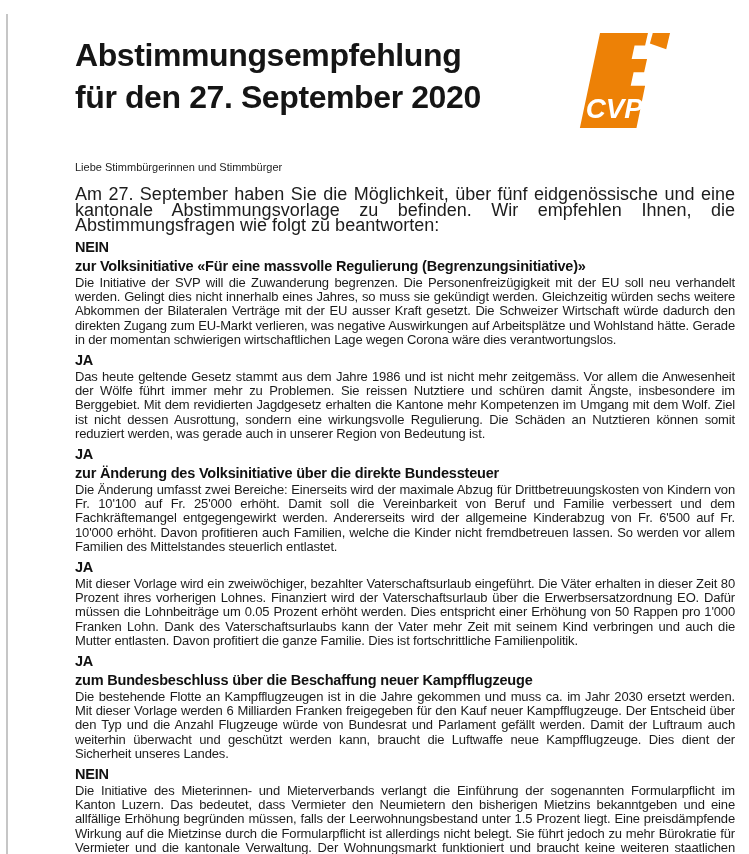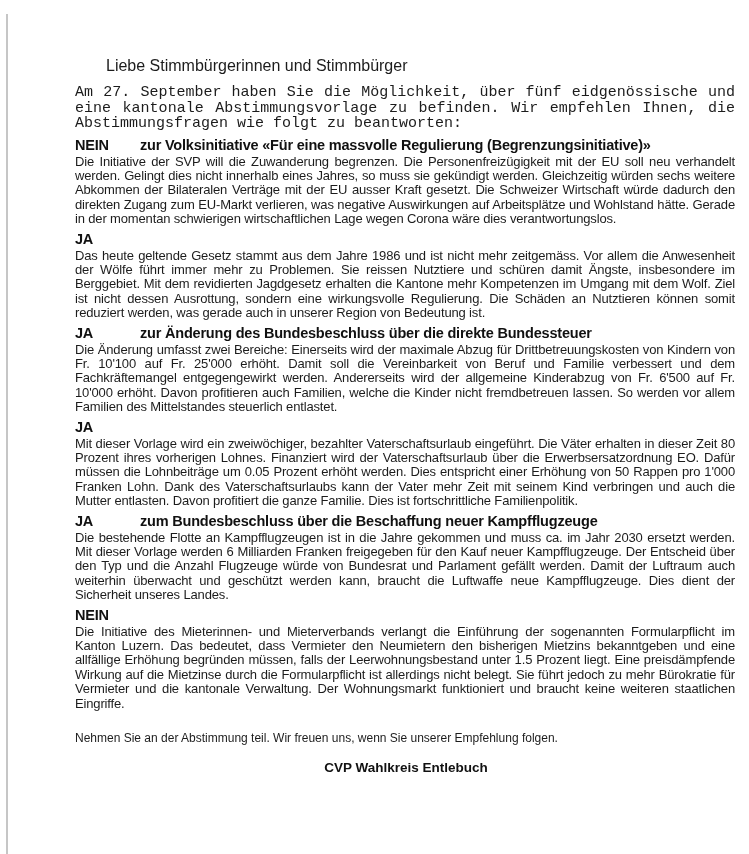--- a/index.html
+++ b/index.html
@@ -43,45 +43,44 @@
   }
   .logo-wrap {
     margin-right: 64px;
     margin-top: 2px;
     width: 94px;
     height: 100px;
     flex-shrink: 0;
   }
   .salutation {
     margin-top: 30px;
-    font-size: 16px;
+    font-size: 11px;
     line-height: 15px;
-    margin-left: 31px;
   }
   .intro {
     margin-top: 12px;
-    font-size: 15px;
+    font-size: 18px;
     line-height: 15.5px;
     text-align: justify;
     max-width: 662px;
-    font-family: Liberation Mono, monospace;
   }
   .sections {
     margin-top: 4px;
     max-width: 662px;
   }
   .section-heading {
     display: flex;
     align-items: baseline;
     font-weight: bold;
     font-size: 14.5px;
     line-height: 19px;
     margin-top: 3px;
     letter-spacing: -0.2px;
     color: #111;
+    flex-direction: column;
   }
   .vote {
     width: 65px;
     flex-shrink: 0;
   }
   .section-body {
     font-size: 13px;
     line-height: 14.4px;
     text-align: justify;
     letter-spacing: -0.15px;
@@ -107,20 +106,33 @@
     fill: #ffffff;
   }
 </style>
 </head>
 <body>
 
 <div class="page-edge-line"></div>
 
 <div class="content">
 
+  <div class="doc-header">
+    <h1 class="doc-title">
+      <span>Abstimmungsempfehlung</span><br>
+      <span>für den 27. September 2020</span>
+    </h1>
+    <div class="logo-wrap">
+      <svg class="logo-svg" viewBox="0 0 98 102" width="94" height="100">
+        <polygon points="3,101 24,2 74,2 71,15 60,15 57,29 73,29 70,43 59,43 56,57 71,57 62,101" fill="#ED8106"></polygon>
+        <polygon points="79,2 97,2 93,19 76,13" fill="#ED8106"></polygon>
+        <text x="9" y="91" font-size="29">CVP</text>
+      </svg>
+    </div>
+  </div>
 
   <div class="salutation">Liebe Stimmbürgerinnen und Stimmbürger</div>
 
   <div class="intro">Am 27. September haben Sie die Möglichkeit, über fünf eidgenössische und eine kantonale Abstimmungsvorlage zu befinden. Wir empfehlen Ihnen, die Abstimmungsfragen wie folgt zu beantworten:</div>
 
   <div class="sections">
 
     <div>
       <div class="section-heading">
         <span class="vote">NEIN</span>
@@ -132,21 +144,21 @@
     <div>
       <div class="section-heading">
         <span class="vote">JA</span>
       </div>
       <div class="section-body">Das heute geltende Gesetz stammt aus dem Jahre 1986 und ist nicht mehr zeitgemäss. Vor allem die Anwesenheit der Wölfe führt immer mehr zu Problemen. Sie reissen Nutztiere und schüren damit Ängste, insbesondere im Berggebiet. Mit dem revidierten Jagdgesetz erhalten die Kantone mehr Kompetenzen im Umgang mit dem Wolf. Ziel ist nicht dessen Ausrottung, sondern eine wirkungsvolle Regulierung. Die Schäden an Nutztieren können somit reduziert werden, was gerade auch in unserer Region von Bedeutung ist.</div>
     </div>
 
     <div>
       <div class="section-heading">
         <span class="vote">JA</span>
-        <span>zur Änderung des Bundesbeschluss über die direkte Bundessteuer</span>
+        <span>zur Änderung des Volksinitiative über die direkte Bundessteuer</span>
       </div>
       <div class="section-body">Die Änderung umfasst zwei Bereiche: Einerseits wird der maximale Abzug für Drittbetreuungskosten von Kindern von Fr. 10'100 auf Fr. 25'000 erhöht. Damit soll die Vereinbarkeit von Beruf und Familie verbessert und dem Fachkräftemangel entgegengewirkt werden. Andererseits wird der allgemeine Kinderabzug von Fr. 6'500 auf Fr. 10'000 erhöht. Davon profitieren auch Familien, welche die Kinder nicht fremdbetreuen lassen. So werden vor allem Familien des Mittelstandes steuerlich entlastet.</div>
     </div>
 
     <div>
       <div class="section-heading">
         <span class="vote">JA</span>
       </div>
       <div class="section-body">Mit dieser Vorlage wird ein zweiwöchiger, bezahlter Vaterschaftsurlaub eingeführt. Die Väter erhalten in dieser Zeit 80 Prozent ihres vorherigen Lohnes. Finanziert wird der Vaterschaftsurlaub über die Erwerbsersatzordnung EO. Dafür müssen die Lohnbeiträge um 0.05 Prozent erhöht werden. Dies entspricht einer Erhöhung von 50 Rappen pro 1'000 Franken Lohn. Dank des Vaterschaftsurlaubs kann der Vater mehr Zeit mit seinem Kind verbringen und auch die Mutter entlasten. Davon profitiert die ganze Familie. Dies ist fortschrittliche Familienpolitik.</div>
     </div>

